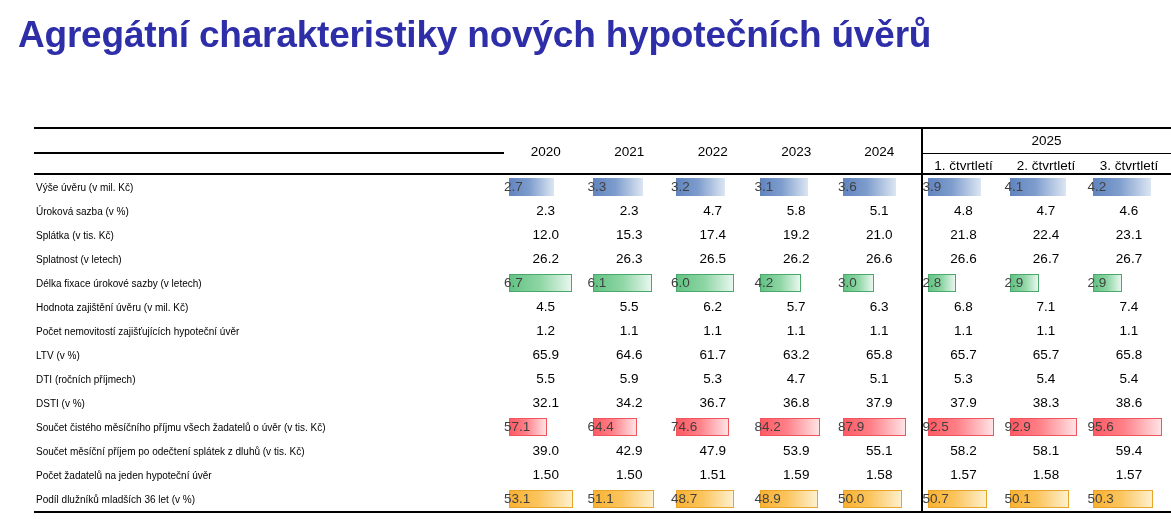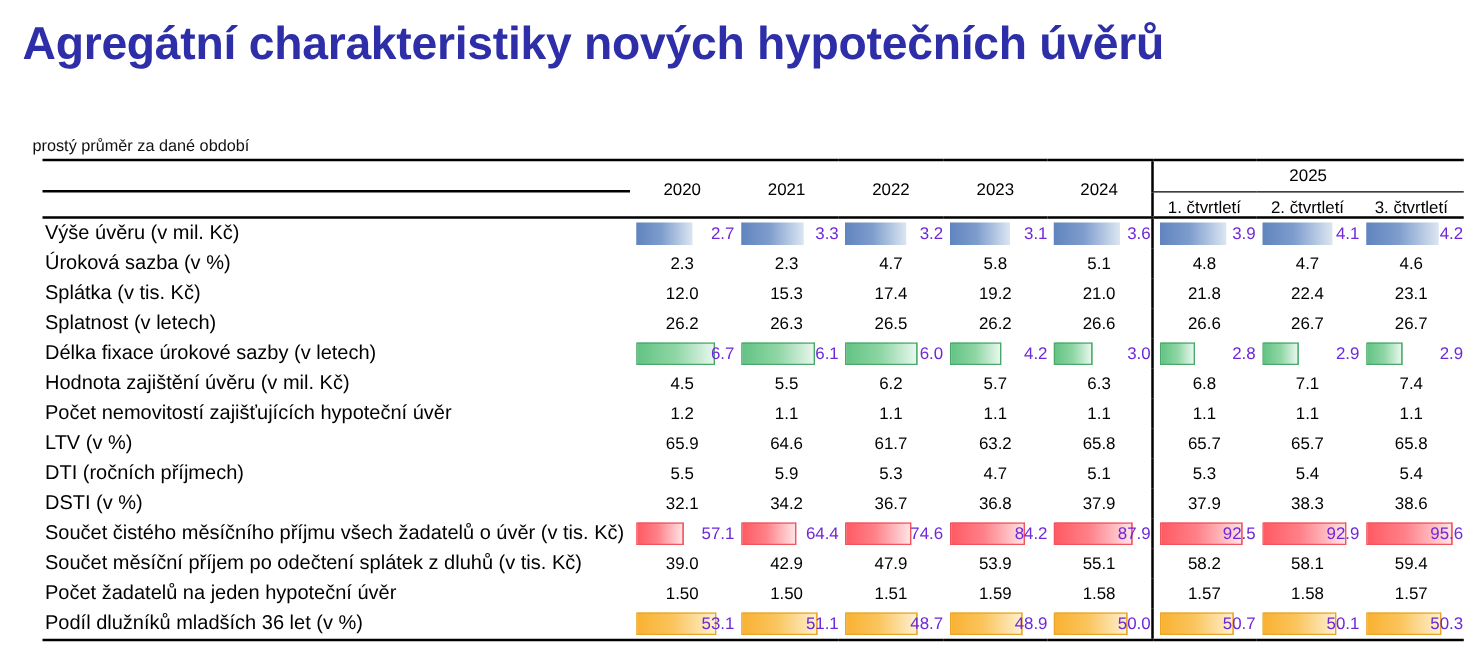--- a/index.html
+++ b/index.html
@@ -97,21 +97,21 @@
   tbody td{
     padding:0;
     height:24px;
     vertical-align:middle;
     font-size:13.5px;
   }
   td.label{
     text-align:left;
     padding-left:2px;
     white-space:nowrap;
-    font-size:16px;
+    font-size:10px;
   }
   td.val{
     text-align:center;
     position:relative;
   }
   tbody tr.last td{
     border-bottom:2px solid #000000;
   }
 
   
@@ -126,24 +126,24 @@
     position:absolute;
     left:5px;top:0;
     height:18px;
     box-sizing:border-box;
     z-index:0;
   }
   .barnum{
     position:relative;
     z-index:2;
     display:block;
-    text-align:right;
+    text-align:left;
     line-height:18px;
     font-size:13.5px;
-    color:#6d28d9;
+    color:#404040;
   }
   
   .bar.blue{
     background:linear-gradient(to right,#6184bf 0%,#7e9dcd 45%,#dce6f2 100%);
     border:0;
   }
   .bar.green{
     background:linear-gradient(to right,#63c384 0%,#8fd6a5 50%,#e8f7ee 100%);
     border:1px solid #4aa86b;
   }
@@ -161,21 +161,20 @@
     line-height:18px;
   }
 </style>
 </head>
 <body>
 
 <div class="page">
 
   <div class="title">Agregátní charakteristiky nových hypotečních úvěrů</div>
 
-  <div class="subtitle2">prostý průměr za dané období</div>
 
   <div class="table-wrap">
     <table class="grid">
       <colgroup>
         <col class="c-label">
         <col class="c-year">
           <col class="c-year">
           <col class="c-year">
           <col class="c-year">
           <col class="c-year">

